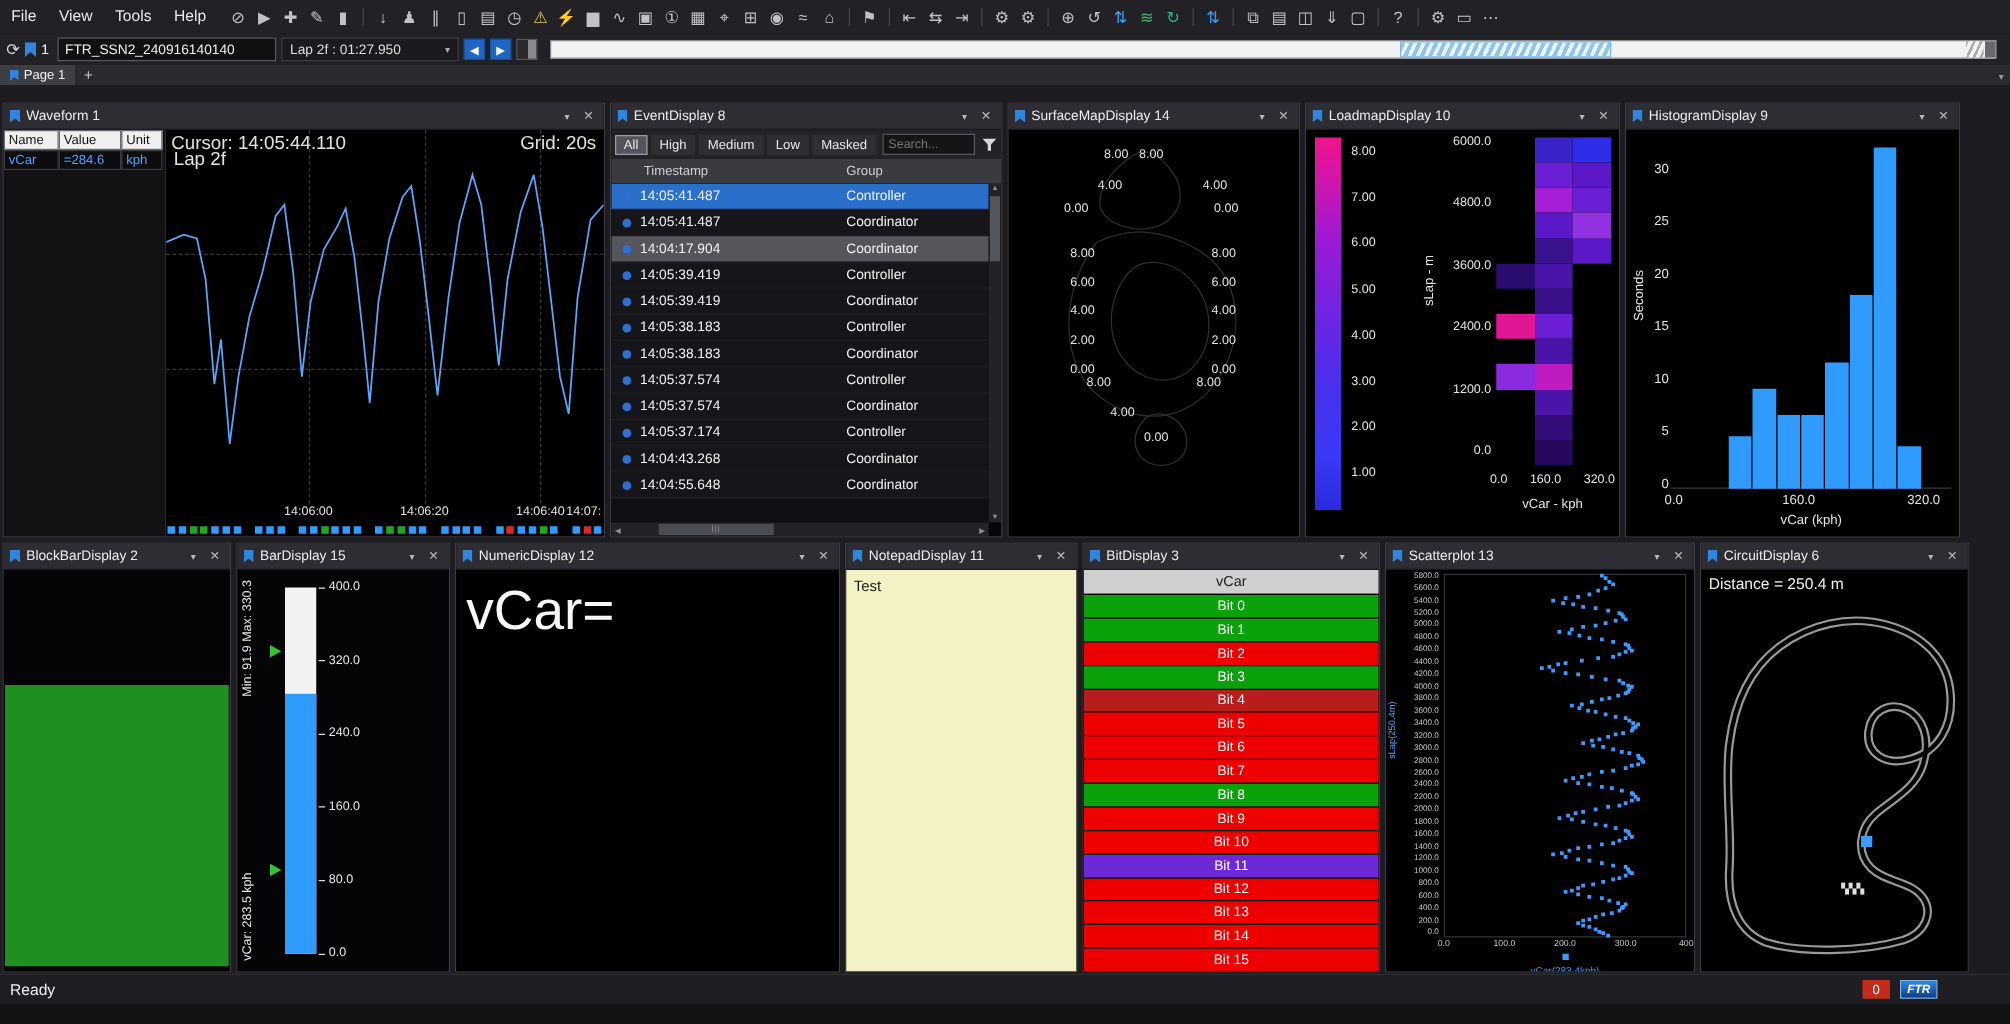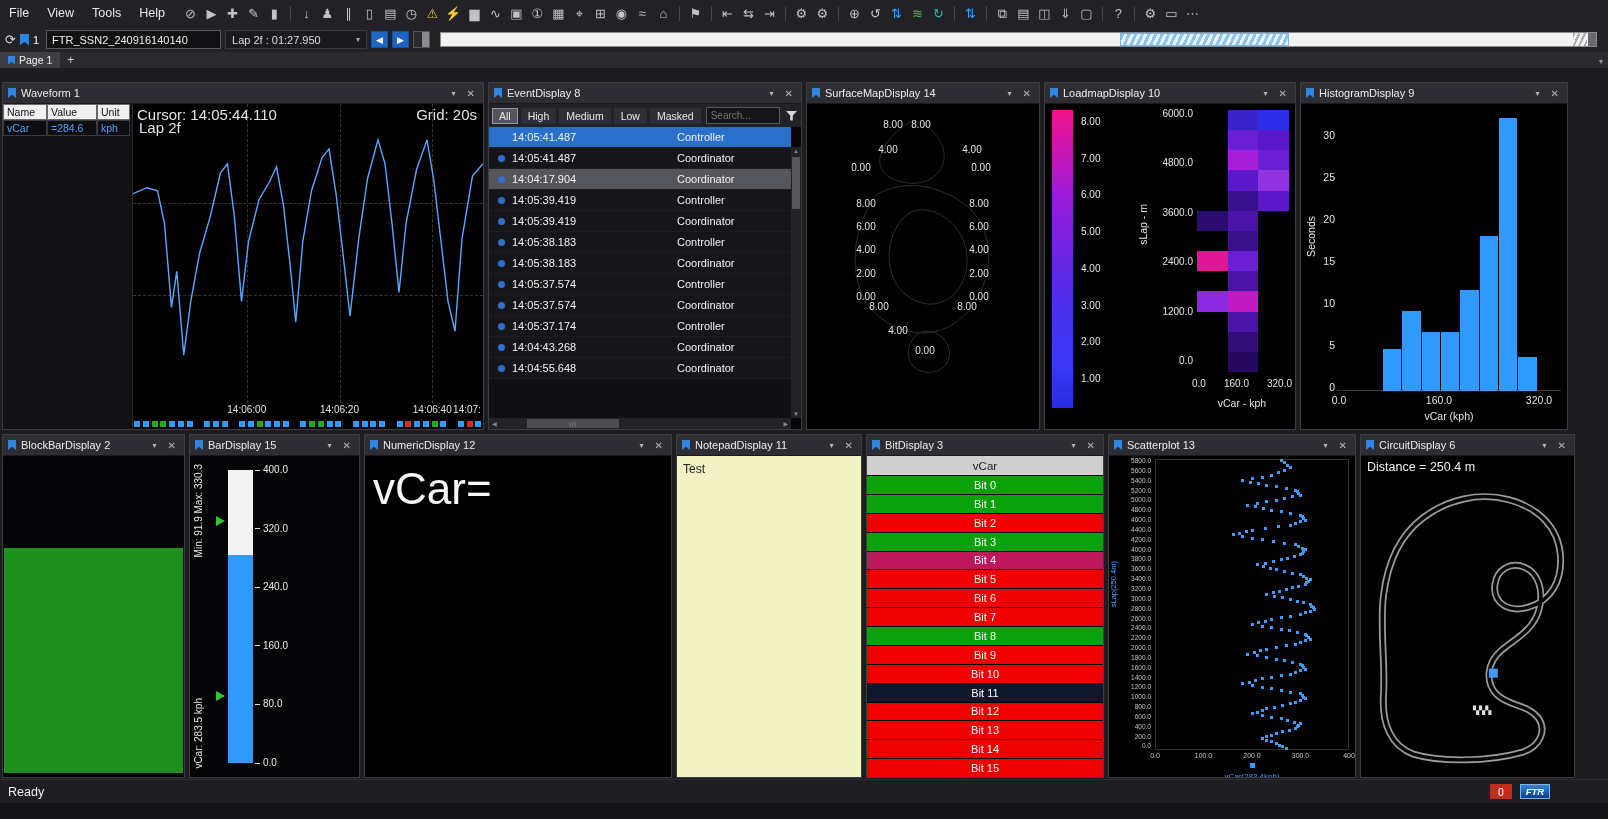--- a/index.html
+++ b/index.html
@@ -361,20 +361,24 @@
               <button class="ev-filter">Low</button>
               <button class="ev-filter">Masked</button>
             </div>
           <input class="ev-search" placeholder="Search..." style="">
           <span class="ev-funnel">
             <svg width="13" height="12" viewBox="0 0 13 12">
                 <path d="M1 1 h11 l-4.2 4.6 v5 h-2.6 v-5 z" fill="#d8d8dc"></path>
               </svg>
           </span>
         </div>
+        <div class="ev-headrow">
+          <span class="ev-col-time">Timestamp</span>
+          <span class="ev-col-group">Group</span>
+        </div>
         <div class="ev-rows">
             <div class="ev-row selected">
               <span class="ev-dot"></span>
               <span class="ev-time">14:05:41.487</span>
               <span class="ev-group">Controller</span>
             </div>
             <div class="ev-row">
               <span class="ev-dot"></span>
               <span class="ev-time">14:05:41.487</span>
               <span class="ev-group">Coordinator</span>
@@ -672,28 +676,28 @@
         <span class="pbtn">▾</span>
         <span class="pbtn pclose">✕</span>
       </header>
       <div class="pcontent" style="display:flex;flex-direction:column;background:#000;">
         <div class="bit-header">vCar</div>
         <div class="bit-rows">
             <div class="bit-row" style="background: rgb(10, 161, 10);">Bit 0</div>
             <div class="bit-row" style="background: rgb(10, 161, 10);">Bit 1</div>
             <div class="bit-row" style="background: rgb(238, 0, 0);">Bit 2</div>
             <div class="bit-row" style="background: rgb(10, 161, 10);">Bit 3</div>
-            <div class="bit-row" style="background: #be185d;">Bit 4</div>
+            <div class="bit-row" style="background: #b91c1c;">Bit 4</div>
             <div class="bit-row" style="background: rgb(238, 0, 0);">Bit 5</div>
             <div class="bit-row" style="background: rgb(238, 0, 0);">Bit 6</div>
             <div class="bit-row" style="background: rgb(238, 0, 0);">Bit 7</div>
             <div class="bit-row" style="background: rgb(10, 161, 10);">Bit 8</div>
             <div class="bit-row" style="background: rgb(238, 0, 0);">Bit 9</div>
             <div class="bit-row" style="background: rgb(238, 0, 0);">Bit 10</div>
-            <div class="bit-row" style="background: #0f172a;">Bit 11</div>
+            <div class="bit-row" style="background: #6d28d9;">Bit 11</div>
             <div class="bit-row" style="background: rgb(238, 0, 0);">Bit 12</div>
             <div class="bit-row" style="background: rgb(238, 0, 0);">Bit 13</div>
             <div class="bit-row" style="background: rgb(238, 0, 0);">Bit 14</div>
             <div class="bit-row" style="background: rgb(238, 0, 0);">Bit 15</div>
           </div>
       </div>
     </section>
 
     <section class="panel" style="left:1108px;top:366px;width:248px;height:344px;">
       <header class="phead">

